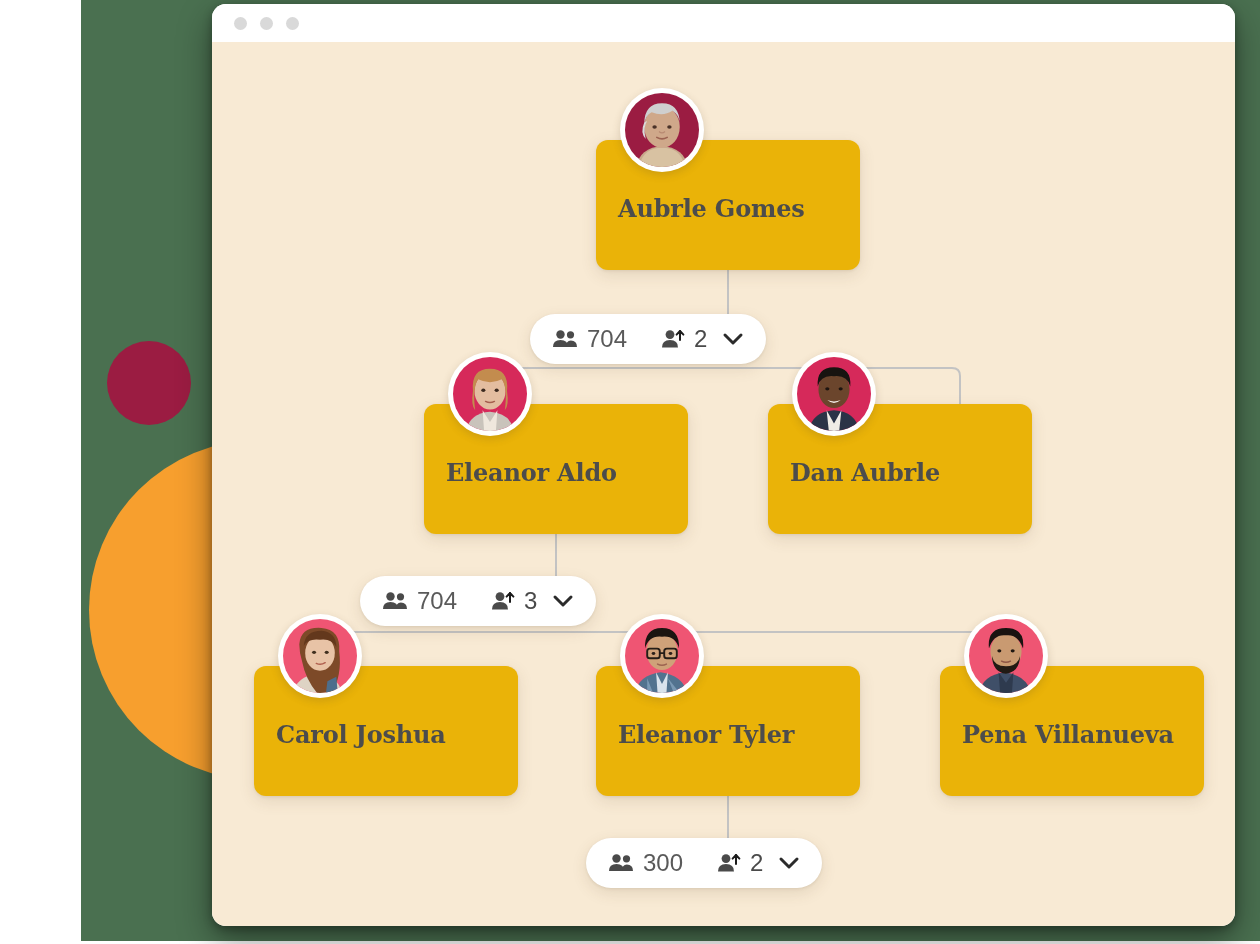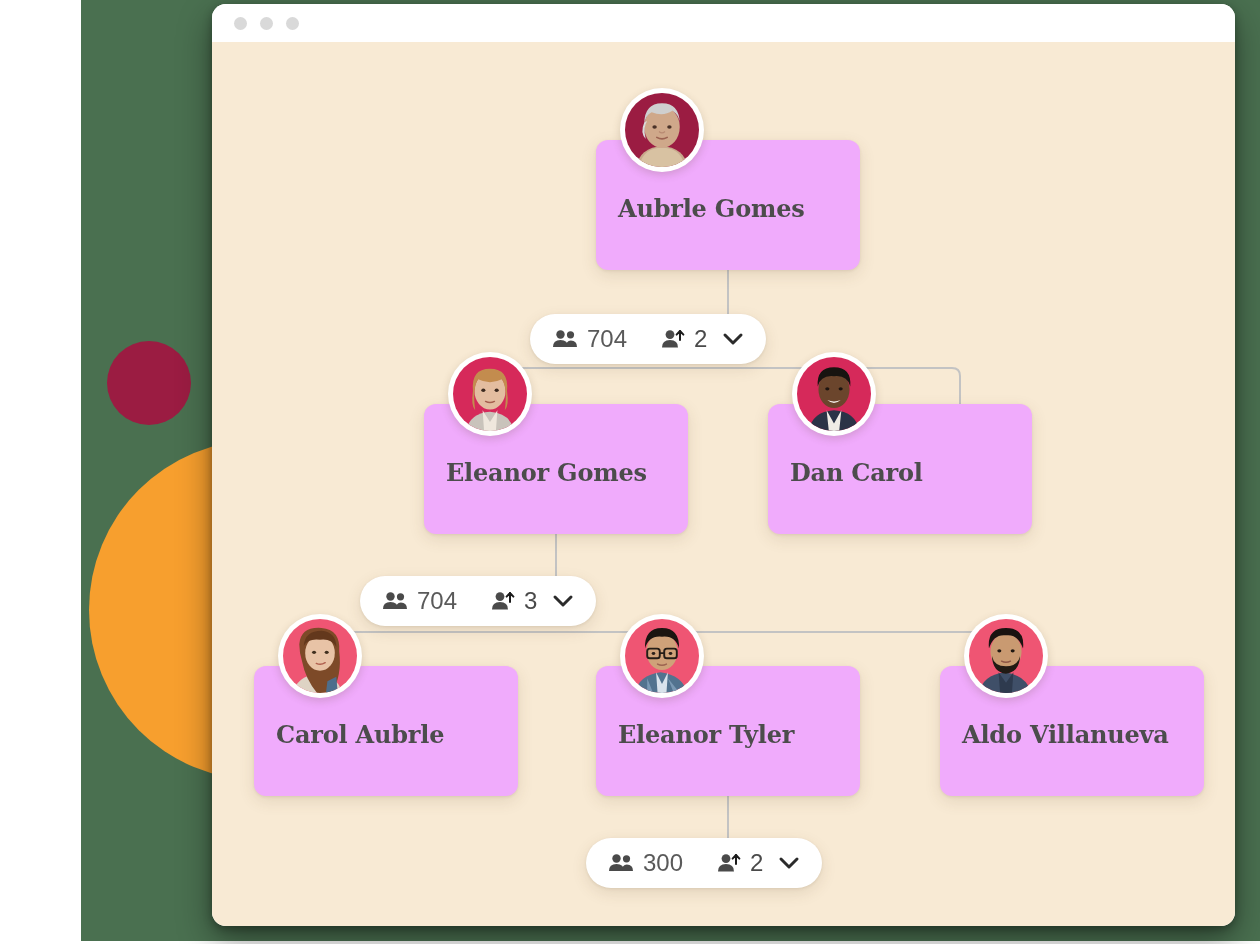--- a/index.html
+++ b/index.html
@@ -88,21 +88,21 @@
   
   .node {
     position: absolute;
   }
   .card {
     position: absolute;
     left: 0;
     top: 52px;
     width: 264px;
     height: 130px;
-    background: #f0abfc;
+    background: #eab308;
     border-radius: 12px;
     box-shadow: 0 5px 16px rgba(90,70,40,0.13), 0 1px 3px rgba(90,70,40,0.10);
   }
   .card-name {
     position: absolute;
     left: 22px;
     top: 54px;
     font-family: "DejaVu Serif", "Liberation Serif", serif;
     font-weight: bold;
     font-size: 24px;
@@ -240,21 +240,21 @@
         </svg>
         <span class="pill-num">2</span>
       </div>
       <svg class="icon chevron" width="22" height="14" viewBox="0 0 22 14">
         <path d="M3 3 L11 11 L19 3" stroke="#2b2b2b" stroke-width="3" fill="none" stroke-linecap="round" stroke-linejoin="round"></path>
       </svg>
     </div>
 
     <div class="node" style="left:212px; top:310px;">
       <div class="card">
-        <div class="card-name">Eleanor Gomes</div>
+        <div class="card-name">Eleanor Aldo</div>
       </div>
       <div class="avatar">
         <div class="avatar-inner">
           <svg viewBox="0 0 100 100">
             <rect width="100" height="100" fill="#d6295a"></rect>
             <g>
               <path d="M18 100 Q22 76 50 74 Q78 76 82 100 Z" fill="#c9c3bb"></path>
               <path d="M40 72 L50 88 L60 72 L58 100 L42 100 Z" fill="#efe7dd"></path>
               <ellipse cx="50" cy="46" rx="21" ry="25" fill="#e3bda0"></ellipse>
               <path d="M27 46 Q24 16 50 16 Q76 16 73 46 Q76 66 70 72 Q74 42 66 30 Q50 38 34 30 Q26 42 30 72 Q24 66 27 46 Z" fill="#c38c4e"></path>
@@ -262,21 +262,21 @@
               <ellipse cx="59" cy="45" rx="2.8" ry="2.3" fill="#3c2a20"></ellipse>
               <path d="M44 60 Q50 63 56 60" stroke="#a5604f" stroke-width="2" fill="none" stroke-linecap="round"></path>
             </g>
           </svg>
         </div>
       </div>
     </div>
 
     <div class="node" style="left:556px; top:310px;">
       <div class="card">
-        <div class="card-name">Dan Carol</div>
+        <div class="card-name">Dan Aubrle</div>
       </div>
       <div class="avatar">
         <div class="avatar-inner">
           <svg viewBox="0 0 100 100">
             <rect width="100" height="100" fill="#d6295a"></rect>
             <g>
               <path d="M16 100 Q20 74 50 72 Q80 74 84 100 Z" fill="#2b3347"></path>
               <path d="M40 72 L50 90 L60 72 L57 100 L43 100 Z" fill="#f0ece6"></path>
               <ellipse cx="50" cy="44" rx="21" ry="25" fill="#6b452c"></ellipse>
               <path d="M28 40 Q26 14 50 14 Q74 14 72 40 Q68 24 50 26 Q32 24 28 40 Z" fill="#181410"></path>
@@ -308,21 +308,21 @@
         </svg>
         <span class="pill-num">3</span>
       </div>
       <svg class="icon chevron" width="22" height="14" viewBox="0 0 22 14">
         <path d="M3 3 L11 11 L19 3" stroke="#2b2b2b" stroke-width="3" fill="none" stroke-linecap="round" stroke-linejoin="round"></path>
       </svg>
     </div>
 
     <div class="node" style="left:42px; top:572px;">
       <div class="card">
-        <div class="card-name">Carol Aubrle</div>
+        <div class="card-name">Carol Joshua</div>
       </div>
       <div class="avatar">
         <div class="avatar-inner">
           <svg viewBox="0 0 100 100">
             <rect width="100" height="100" fill="#ef5573"></rect>
             <g>
               <path d="M14 100 Q18 78 46 74 Q74 76 80 100 Z" fill="#ded3c4"></path>
               <path d="M22 34 Q24 10 52 12 Q78 14 76 44 Q80 76 66 100 L46 100 Q30 80 26 58 Q22 46 22 34 Z" fill="#7d4a28"></path>
               <ellipse cx="50" cy="46" rx="20" ry="24" fill="#e8c3a6"></ellipse>
               <path d="M28 36 Q30 16 52 16 Q72 18 72 38 Q66 26 50 28 Q34 26 28 36 Z" fill="#63381c"></path>
@@ -357,21 +357,21 @@
               <ellipse cx="61.5" cy="46.5" rx="2.5" ry="2" fill="#2a201a"></ellipse>
               <path d="M44 61 Q50 64 56 61" stroke="#9c6450" stroke-width="2" fill="none" stroke-linecap="round"></path>
             </g>
           </svg>
         </div>
       </div>
     </div>
 
     <div class="node" style="left:728px; top:572px;">
       <div class="card">
-        <div class="card-name">Aldo Villanueva</div>
+        <div class="card-name">Pena Villanueva</div>
       </div>
       <div class="avatar">
         <div class="avatar-inner">
           <svg viewBox="0 0 100 100">
             <rect width="100" height="100" fill="#ef5573"></rect>
             <g>
               <path d="M14 100 Q18 76 48 72 Q78 76 84 100 Z" fill="#3f4f68"></path>
               <path d="M40 72 L50 86 L60 72 L58 100 L42 100 Z" fill="#2e3a4e"></path>
               <ellipse cx="50" cy="44" rx="21" ry="25" fill="#c99a71"></ellipse>
               <path d="M27 40 Q24 12 50 12 Q76 12 73 40 Q66 20 50 22 Q33 20 27 40 Z" fill="#191310"></path>

